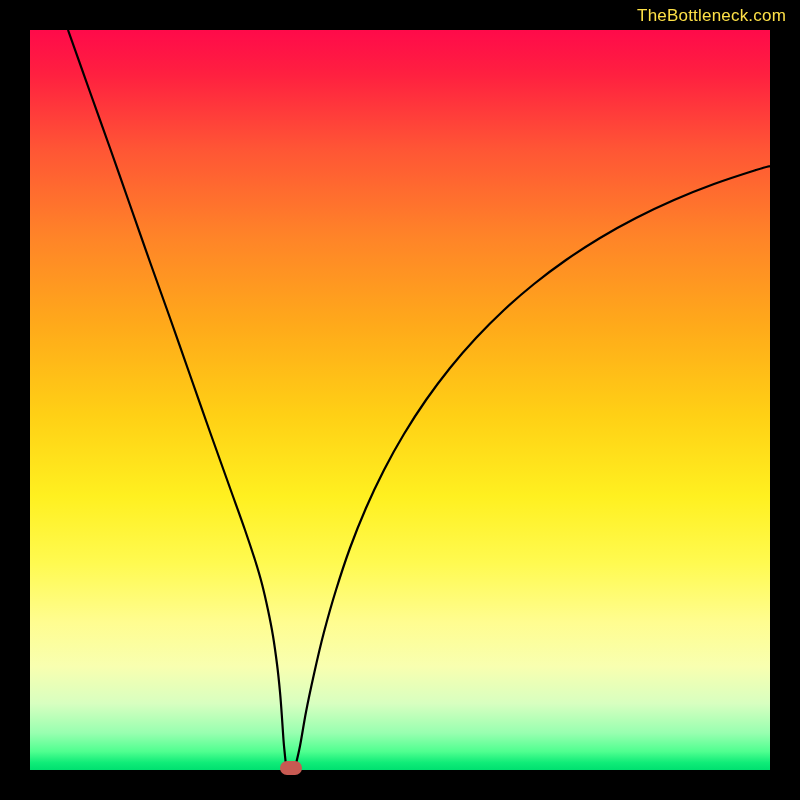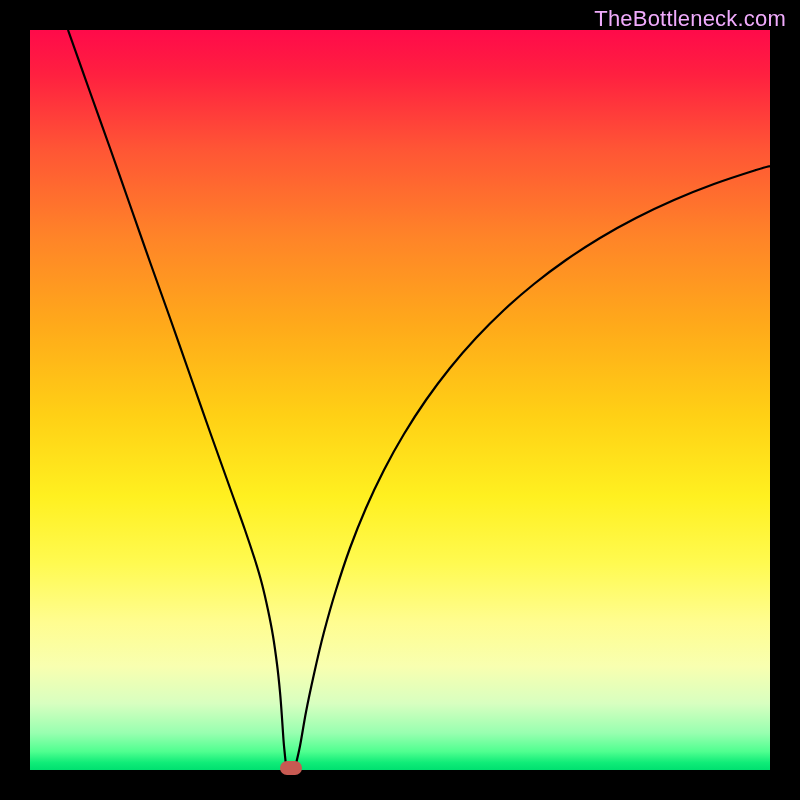--- a/index.html
+++ b/index.html
@@ -30,22 +30,22 @@
         #d8ffc0 91%,
         #98ffb0 95%,
         #50ff90 97.5%,
         #10ec78 99%,
         #00e070 100%);
     }
     .watermark {
       position: absolute;
       top: 6px;
       right: 14px;
-      color: #f0abfc;
-      font-size: 22px;
+      color: #fde047;
+      font-size: 17px;
       font-weight: 500;
       letter-spacing: 0.2px;
     }
     .plot-svg {
       position: absolute;
       top: 30px;
       left: 30px;
       width: 740px;
       height: 740px;
     }

